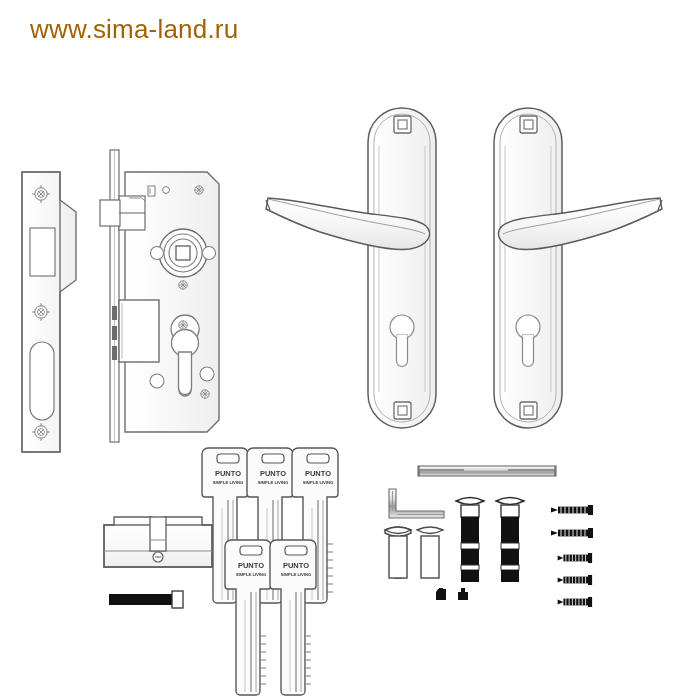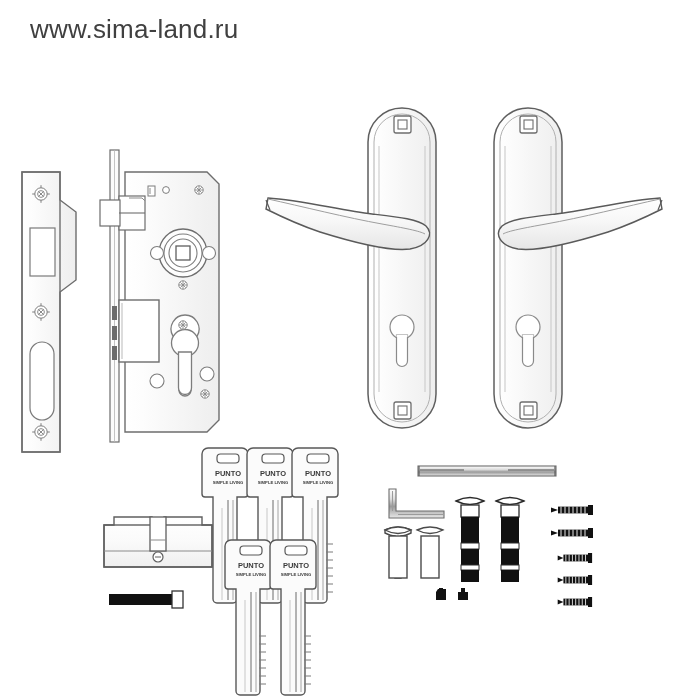--- a/index.html
+++ b/index.html
@@ -1,21 +1,21 @@
 <!DOCTYPE html>
 <html><head>
 <meta charset="utf-8">
 <style>
   html,body{margin:0;padding:0;background:#ffffff;}
   body{width:700px;height:700px;overflow:hidden;font-family:"Liberation Sans",sans-serif;}
   #stage{position:relative;width:700px;height:700px;background:#ffffff;}
   .watermark{
     position:absolute;left:30px;top:14px;
     font-family:"Liberation Sans",sans-serif;
-    font-size:26px;letter-spacing:.2px;color:#404040;white-space:nowrap;
+    font-size:26px;letter-spacing:.2px;color:#a16207;white-space:nowrap;
   }
   svg.art{position:absolute;left:0;top:0;width:700px;height:700px;display:block;}
 </style>
 </head>
 <body>
 
 <div id="stage">
 
   <div class="watermark">www.sima-land.ru</div>
 

